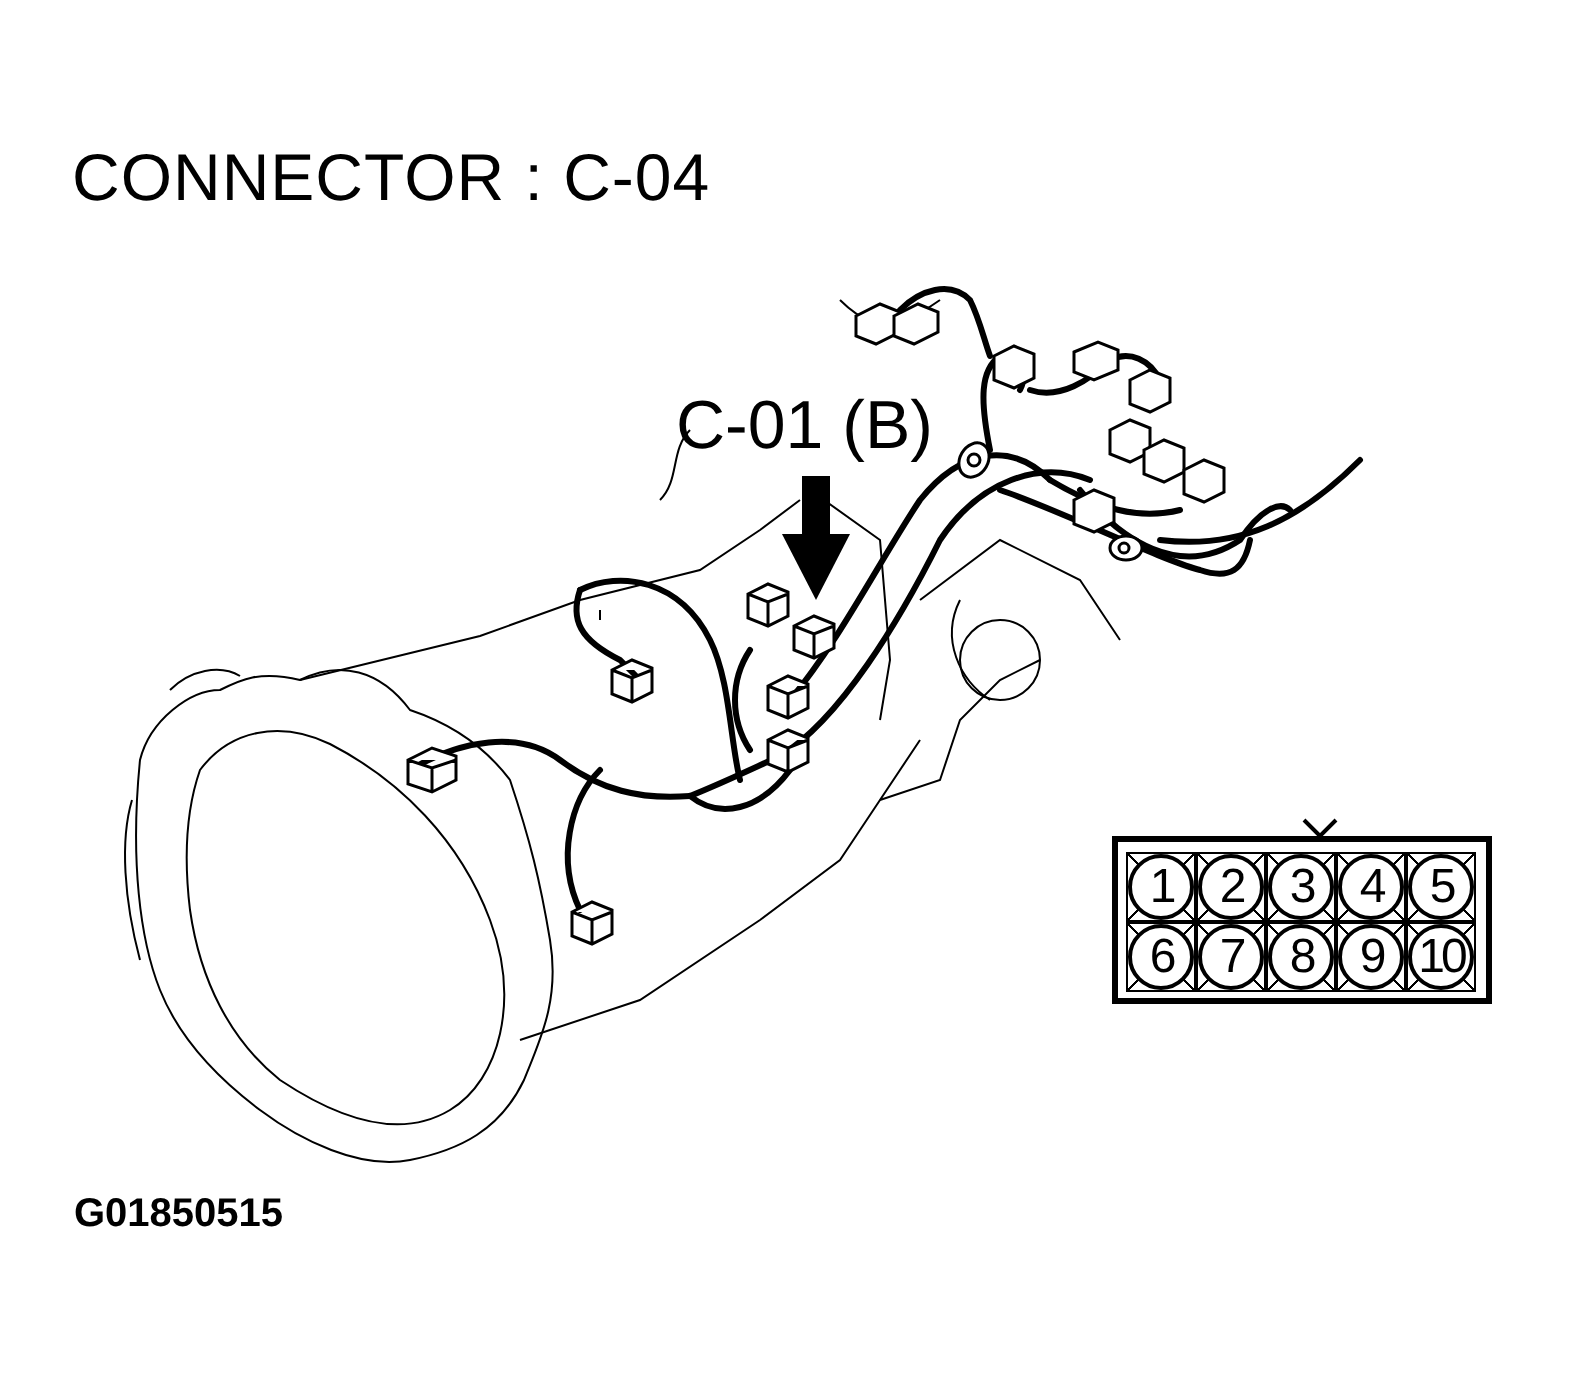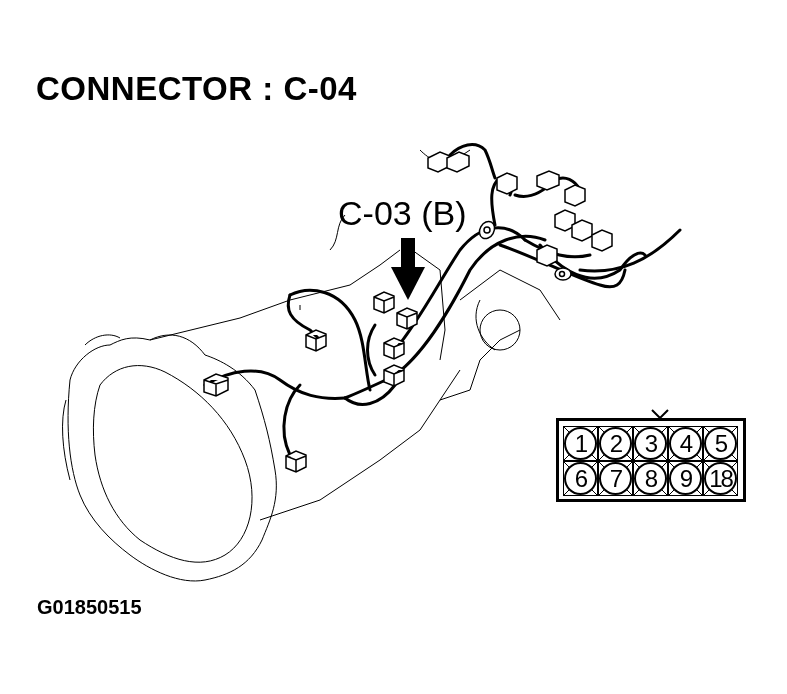--- a/index.html
+++ b/index.html
@@ -1,17 +1,17 @@
 <!DOCTYPE html>
 <html><head>
 <meta charset="utf-8">
 <style>
   html, body { margin: 0; padding: 0; background: #ffffff; }
   body { width: 787px; height: 694px; position: relative; overflow: hidden; font-family: "Liberation Sans", sans-serif; color: #000; }
-  .title { position: absolute; left: 36px; top: 70px; font-size: 33px; font-weight: bold; letter-spacing: 0.5px; white-space: nowrap; }
+  .title { position: absolute; left: 36px; top: 70px; font-size: 33px; font-weight: normal; letter-spacing: 0.5px; white-space: nowrap; }
   .figure-id { position: absolute; left: 37px; top: 596px; font-size: 20px; font-weight: bold; white-space: nowrap; }
   .callout { position: absolute; left: 338px; top: 194px; font-size: 34px; white-space: nowrap; }
   svg.art { position: absolute; left: 0; top: 0; }
   .connector-face { position: absolute; left: 556px; top: 418px; width: 190px; height: 84px; border: 3px solid #000; box-sizing: border-box; }
   .pin-grid { position: absolute; left: 4px; top: 5px; display: grid; grid-template-columns: repeat(5, 35px); grid-template-rows: repeat(2, 35px); gap: 0; }
   .pin { width: 35px; height: 35px; box-sizing: border-box; border: 1.5px solid #000; position: relative; display: flex; align-items: center; justify-content: center; }
   .pin::before { content: ""; position: absolute; left: 0; top: 0; right: 0; bottom: 0;
     background: linear-gradient(45deg, transparent 49%, #000 49%, #000 51%, transparent 51%),
                 linear-gradient(-45deg, transparent 49%, #000 49%, #000 51%, transparent 51%); }
   .pin-circle { position: relative; z-index: 1; width: 33px; height: 33px; border: 2px solid #000; border-radius: 50%; background: #fff; box-sizing: border-box; display: flex; align-items: center; justify-content: center; font-size: 24px; letter-spacing: -2px; }
@@ -91,21 +91,21 @@
     <ellipse cx="563" cy="274" rx="8" ry="6"></ellipse>
     <circle cx="562" cy="274" r="2.5"></circle>
   </g>
 
   <g>
     <rect x="401" y="238" width="14" height="30" fill="#000" stroke="none"></rect>
     <path d="M391,267 L425,267 L408,300 Z" fill="#000" stroke="none"></path>
   </g>
 </svg>
 
-<div class="callout">C-03 (B)</div>
+<div class="callout">C-01 (B)</div>
 
 <div class="connector-face">
   <svg class="lock-tab" viewBox="0 0 18 10">
     <path d="M1,1 L9,9 L17,1" fill="none" stroke="#000" stroke-width="2"></path>
   </svg>
   <div class="pin-grid">
     <div class="pin">
         <div class="pin-circle">1</div>
       </div>
     <div class="pin">
@@ -126,18 +126,18 @@
     <div class="pin">
         <div class="pin-circle">7</div>
       </div>
     <div class="pin">
         <div class="pin-circle">8</div>
       </div>
     <div class="pin">
         <div class="pin-circle">9</div>
       </div>
     <div class="pin">
-        <div class="pin-circle">18</div>
+        <div class="pin-circle">10</div>
       </div>
   </div>
 </div>
 
 <div class="figure-id">G01850515</div>
 
 </body></html>

